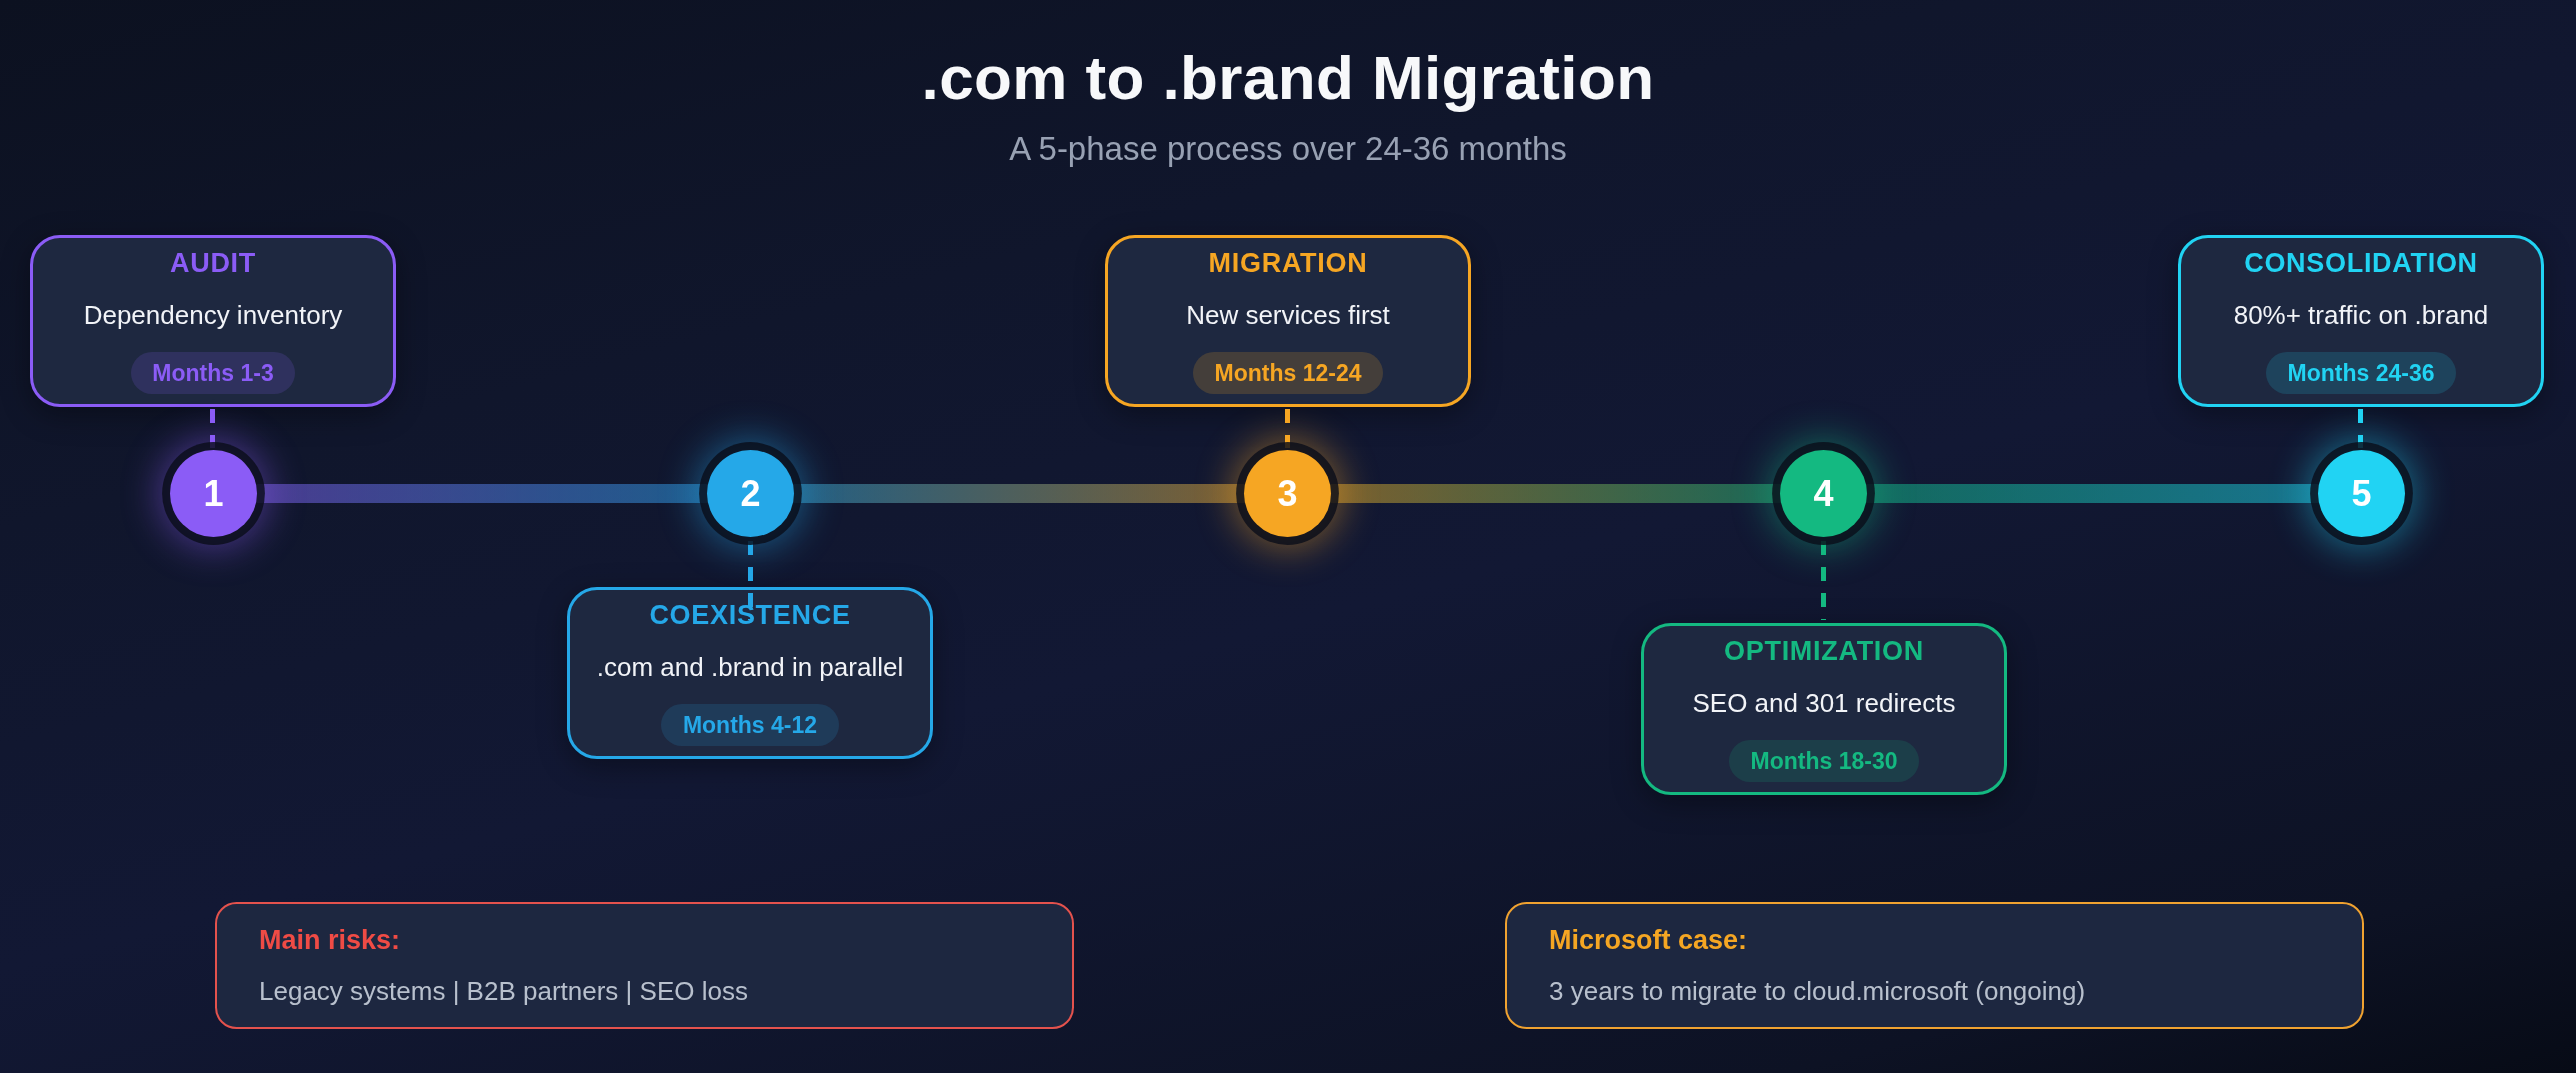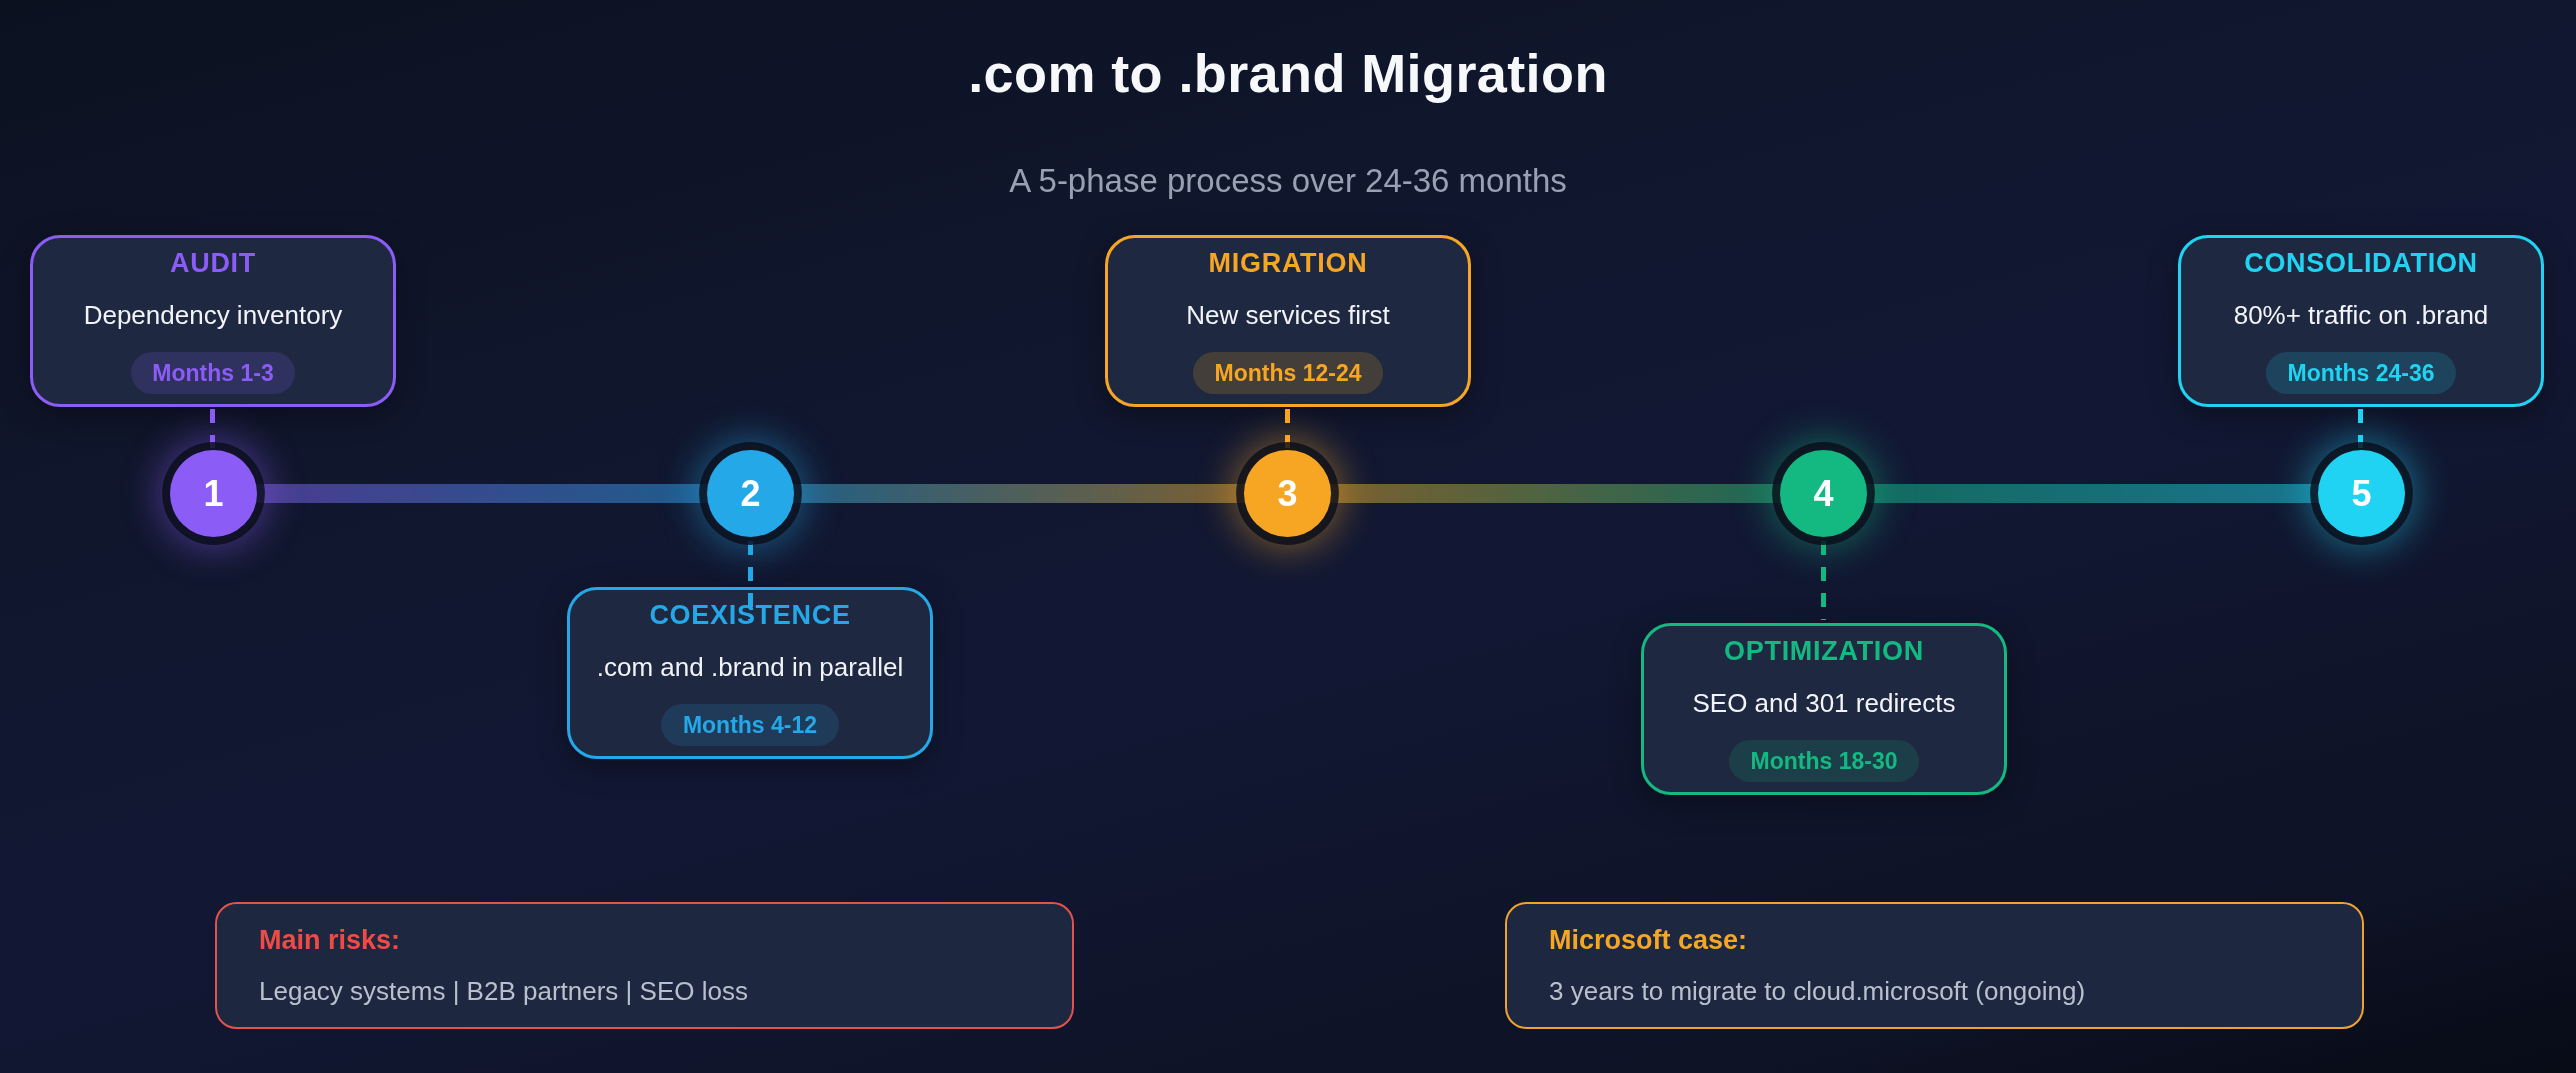--- a/index.html
+++ b/index.html
@@ -7,25 +7,25 @@
     width:2576px;height:1073px;overflow:hidden;position:relative;
     background:linear-gradient(165deg,#0c1120 0%,#10162c 30%,#121834 55%,#0d1224 88%,#070b16 100%);
     font-family:"Liberation Sans","DejaVu Sans",sans-serif;
     -webkit-font-smoothing:antialiased;
   }
   .canvas{position:absolute;inset:0;}
 
   
   .title{
     position:absolute;top:42px;left:0;width:100%;text-align:center;
-    font-size:54px;font-weight:800;color:#f7f8fa;letter-spacing:0.4px;
+    font-size:62px;font-weight:800;color:#f7f8fa;letter-spacing:0.4px;
   }
   .subtitle{
     position:absolute;top:130px;left:0;width:100%;text-align:center;
-    font-size:33px;font-weight:400;color:#98a1b3;margin-top:32px;
+    font-size:33px;font-weight:400;color:#98a1b3;
   }
 
   
   .timeline-line{
     position:absolute;left:213px;top:484px;width:2148px;height:18.6px;border-radius:10px;
     background:linear-gradient(90deg,#8b5cf6 0%,#25a8e8 25%,#f6a623 50%,#14b981 75%,#21d3f3 100%);
     opacity:.5;z-index:1;
   }
   .phase{position:absolute;z-index:2;}
   .p1{--c:#8b5cf6;--glow:rgba(139,92,246,.45);--badge:rgba(139,92,246,.17);}

